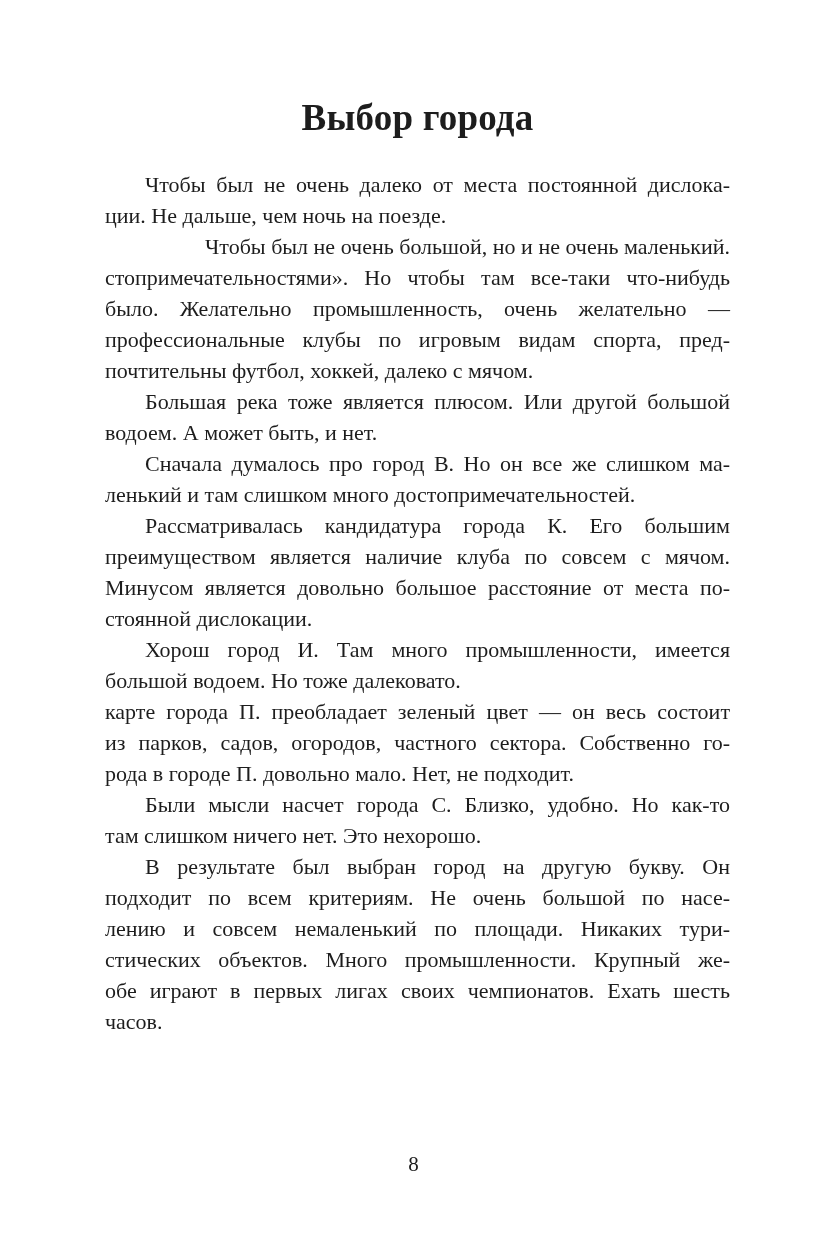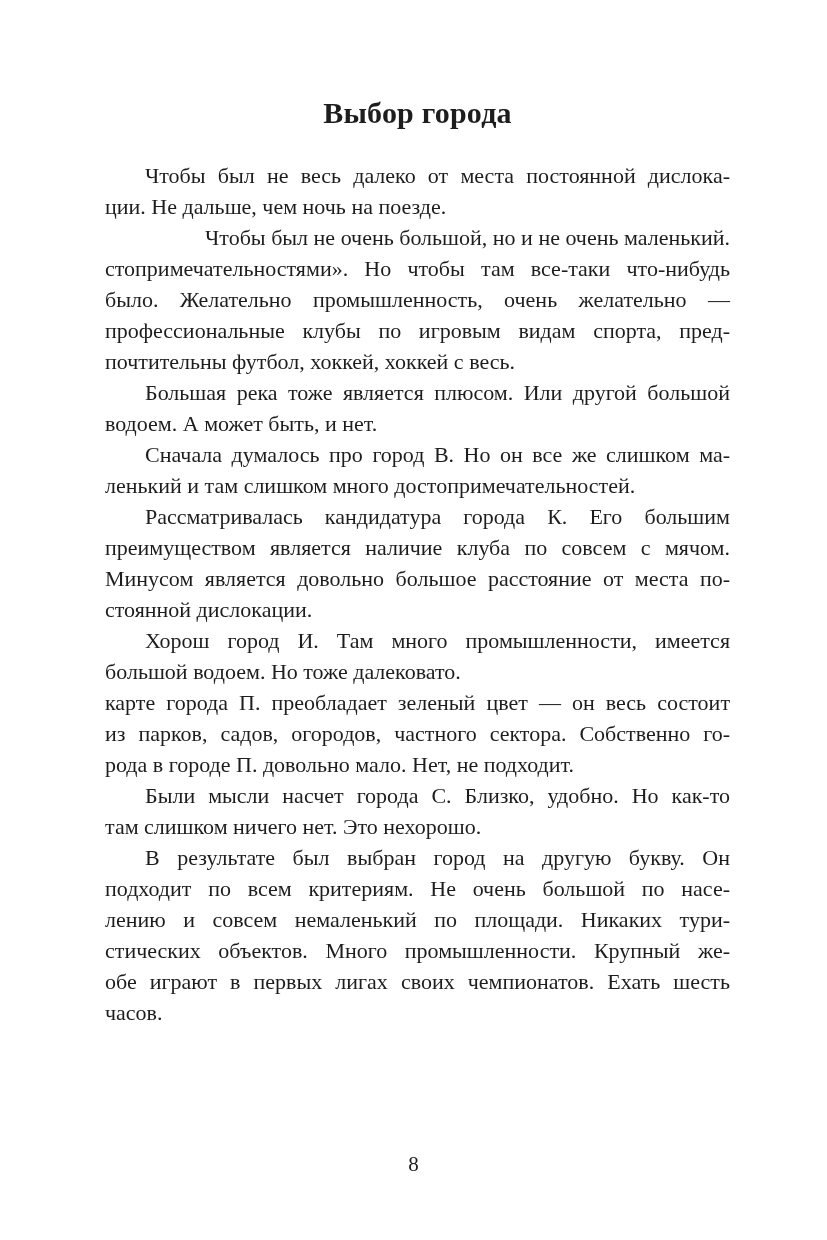--- a/index.html
+++ b/index.html
@@ -16,21 +16,21 @@
     color: #1d1d1d;
     overflow: hidden;
   }
   .content {
     position: absolute;
     left: 105px;
     top: 96px;
     width: 625px;
   }
   .title {
-    font-size: 30px;
+    font-size: 37px;
     font-weight: bold;
     text-align: center;
     margin: 0 0 30px 0;
     letter-spacing: 0.2px;
   }
   .para {
     margin: 0;
   }
   .line {
     font-size: 22px;
@@ -56,31 +56,31 @@
   }
 </style>
 </head>
 <body>
 
 <div class="page">
   <div class="content">
     <h1 class="title">Выбор города</h1>
     <div id="text-body">
         <div class="para">
-          <div class="line first just">Чтобы был не весь далеко от места постоянной дислока-</div>
+          <div class="line first just">Чтобы был не очень далеко от места постоянной дислока-</div>
           <div class="line">ции. Не дальше, чем ночь на поезде.</div>
         </div>
         <div class="para">
           <div class="line first">Чтобы был не очень большой, но и не очень маленький.</div>
         </div>
         <div class="para">
           <div class="line just">стопримечательностями». Но чтобы там все-таки что-нибудь</div>
           <div class="line just">было. Желательно промышленность, очень желательно —</div>
           <div class="line just">профессиональные клубы по игровым видам спорта, пред-</div>
-          <div class="line">почтительны футбол, хоккей, хоккей с весь.</div>
+          <div class="line">почтительны футбол, хоккей, далеко с мячом.</div>
         </div>
         <div class="para">
           <div class="line first just">Большая река тоже является плюсом. Или другой большой</div>
           <div class="line">водоем. А может быть, и нет.</div>
         </div>
         <div class="para">
           <div class="line first just">Сначала думалось про город В. Но он все же слишком ма-</div>
           <div class="line">ленький и там слишком много достопримечательностей.</div>
         </div>
         <div class="para">

